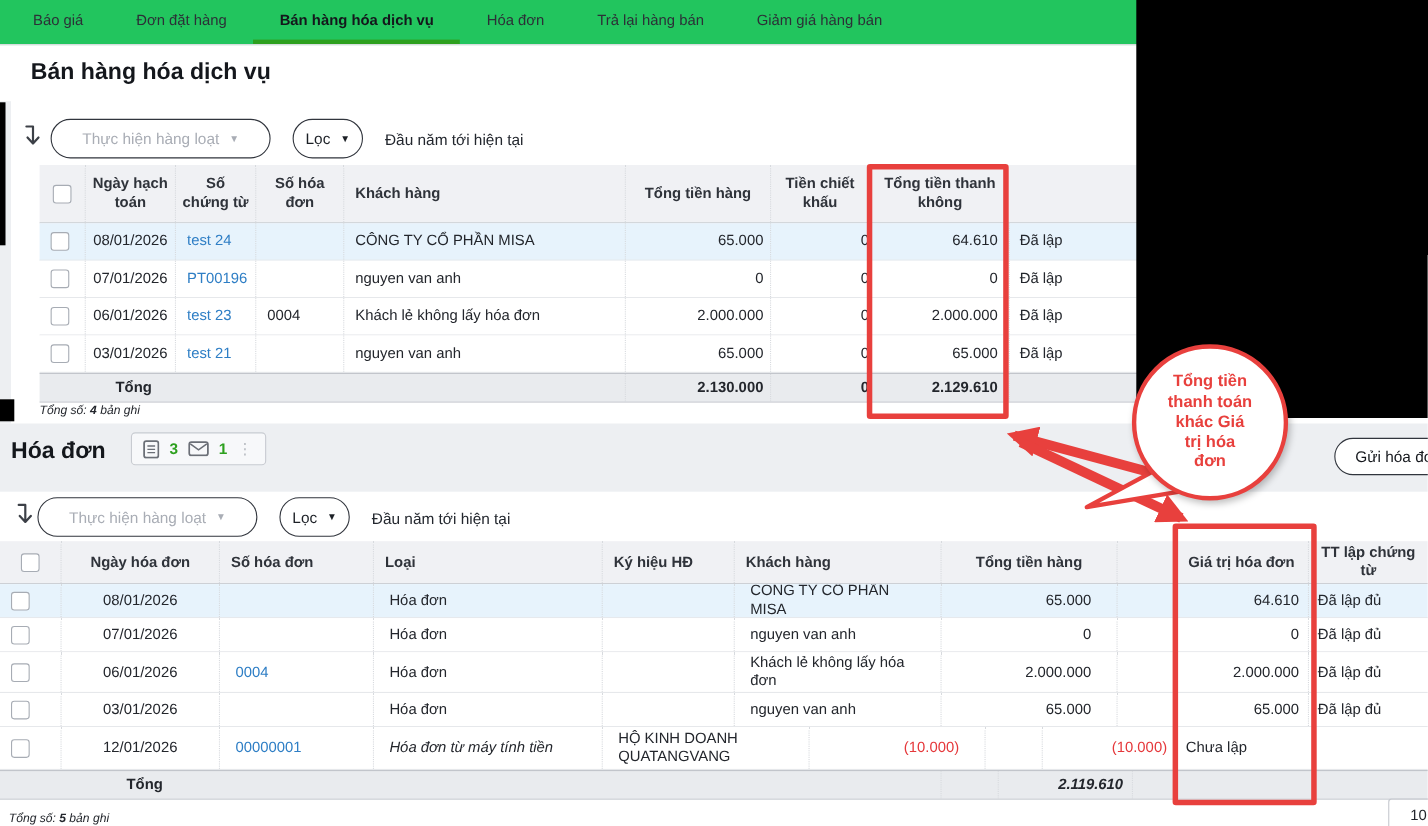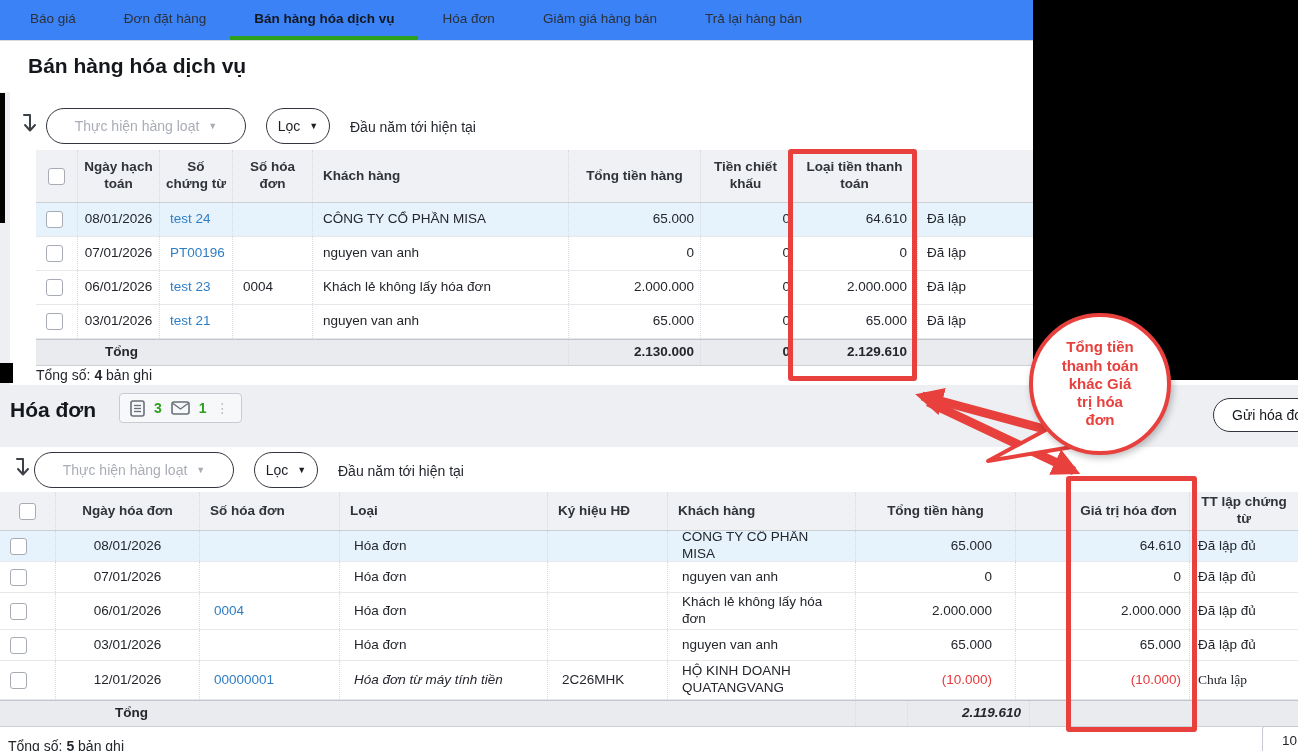--- a/index.html
+++ b/index.html
@@ -1,19 +1,19 @@
 <!DOCTYPE html>
 <html><head>
 <meta charset="utf-8">
 <style>
   html,body{margin:0;padding:0;}
   body{width:1298px;height:751px;position:relative;overflow:hidden;background:#fff;
        font-family:"Liberation Sans","DejaVu Sans",sans-serif;color:#23262c;}
   
-  .tabbar{position:absolute;left:0;top:0;width:1298px;height:41px;background:#3b82f6;
+  .tabbar{position:absolute;left:0;top:0;width:1298px;height:41px;background:#22c55e;
           border-bottom:1px solid #d9dbdf;display:flex;align-items:stretch;padding-left:6px;box-sizing:border-box;}
   .tab{display:flex;align-items:center;padding:0 24px;font-size:13.5px;color:#2c3037;
        border-bottom:4px solid transparent;box-sizing:border-box;white-space:nowrap;cursor:pointer;}
   .tab.active{font-weight:bold;color:#14171c;border-bottom-color:#2DA01E;}
   
   .page-title{position:absolute;left:28px;top:54px;font-size:21px;font-weight:bold;color:#14171c;}
   .left-gutter{position:absolute;left:0;top:92px;width:10px;height:293px;background:#edeff2;}
   .artifact{position:absolute;background:#000;}
   .band{position:absolute;left:0;top:385px;width:1298px;height:62px;background:#edeff2;z-index:4;}
   .band-title{position:absolute;left:10px;top:13px;font-size:21px;font-weight:bold;color:#14171c;}
@@ -41,21 +41,21 @@
   .tr.ttotal{background:#e9ebee;border-top:1px solid #c2c5cb;border-bottom:1px solid #cdd0d5;font-weight:bold;}
   .cell{display:flex;align-items:center;border-right:1px dotted #d7dade;box-sizing:border-box;
         padding:2px 10px;line-height:1.25;overflow:hidden;}
   .cell:last-child{border-right:none;}
   .cell.c{justify-content:center;text-align:center;}
   .cell.r{justify-content:flex-end;text-align:right;}
   .cell .link{color:#2E7EC5;cursor:pointer;}
   .cell.neg{color:#E5383B;}
   .cbx{width:17px;height:17px;border:1.5px solid #a7acb4;border-radius:3px;background:#fff;
        display:inline-block;box-sizing:border-box;}
-  .tfoot{position:absolute;font-size:14px;color:#23262c;white-space:nowrap;z-index:3;}
+  .tfoot{position:absolute;font-size:11px;color:#23262c;white-space:nowrap;z-index:3;font-style:italic;}
   .tfoot b{font-weight:bold;}
   
   .black-rect{position:absolute;left:1033px;top:0;width:265px;height:380px;background:#000;z-index:6;}
   .pagesize{position:absolute;left:1262px;top:726px;width:80px;height:28px;border:1px solid #c6c9cf;
             border-radius:3px;background:#fff;display:flex;align-items:center;padding-left:19px;
             font-size:13.5px;box-sizing:border-box;z-index:3;}
   
   .redbox{position:absolute;border:5px solid #E8403D;border-radius:3px;box-sizing:border-box;z-index:18;}
   #redbox1{left:788px;top:149px;width:129px;height:232px;}
   #redbox2{left:1066px;top:476px;width:131px;height:256px;}
@@ -66,22 +66,22 @@
           color:#E8403D;line-height:1.22;box-shadow:2px 3px 7px rgba(0,0,0,.25);}
 </style>
 </head>
 <body>
 
 <div class="tabbar">
   <div class="tab">Báo giá</div>
   <div class="tab">Đơn đặt hàng</div>
   <div class="tab active">Bán hàng hóa dịch vụ</div>
   <div class="tab">Hóa đơn</div>
+  <div class="tab">Trả lại hàng bán</div>
   <div class="tab">Giảm giá hàng bán</div>
-  <div class="tab">Trả lại hàng bán</div>
 </div>
 
 <div class="page-title">Bán hàng hóa dịch vụ</div>
 <div class="left-gutter"></div>
 <div class="artifact" style="left:0;top:93px;width:5px;height:130px;"></div>
 <div class="artifact" style="left:0;top:363px;width:13px;height:20px;"></div>
 
 <svg class="dl-icon" style="left:20px;top:112px;" viewBox="0 0 20 24">
   <path d="M4 3 H10 M10 3 V18 M5 13 L10 18.5 L15 13" fill="none" stroke="#3c4047" stroke-width="2" stroke-linecap="round" stroke-linejoin="round"></path>
 </svg>
@@ -99,21 +99,21 @@
     <div class="tr thead" style="height: 53px;">
       <div class="cell c" style="width: 42px; padding: 2px 5px;">
         <div class="cbx"></div>
       </div>
       <div class="cell c" style="width: 82px; padding: 2px 5px;">Ngày hạch toán</div>
       <div class="cell c" style="width: 73px; padding: 2px 5px;">Số chứng từ</div>
       <div class="cell c" style="width: 80px; padding: 2px 5px;">Số hóa đơn</div>
       <div class="cell l" style="width: 256px; justify-content: flex-start; text-align: left; padding: 2px 10px;">Khách hàng</div>
       <div class="cell c" style="width: 132px; padding: 2px 5px;">Tổng tiền hàng</div>
       <div class="cell c" style="width: 90px; padding: 2px 5px;">Tiền chiết khấu</div>
-      <div class="cell c" style="width: 127px; padding: 2px 5px;">Loại tiền thanh toán</div>
+      <div class="cell c" style="width: 127px; padding: 2px 5px;">Tổng tiền thanh không</div>
     </div>
     <div class="tr hl" style="height: 34px;">
       <div class="cell " style="width: 42px;">
         <div class="cbx"></div>
       </div>
       <div class="cell c" style="width: 82px;">08/01/2026</div>
       <div class="cell " style="width: 73px;">
         <div class="link">test 24</div>
       </div>
       <div class="cell " style="width: 80px;"></div>
@@ -290,26 +290,25 @@
     </div>
     <div class="tr" style="height: 39px;">
       <div class="cell " style="width: 56px;">
         <div class="cbx"></div>
       </div>
       <div class="cell c" style="width: 144px;">12/01/2026</div>
       <div class="cell " style="width: 140px; padding-left: 14px;">
         <div class="link">00000001</div>
       </div>
       <div class="cell " style="width: 208px; padding-left: 14px; font-style: italic;">Hóa đơn từ máy tính tiền</div>
-      <div class="cell " style="width: 120px; padding-left: 14px;">2C26MHK</div>
       <div class="cell " style="width: 188px; padding-left: 14px;">HỘ KINH DOANH QUATANGVANG</div>
       <div class="cell r neg" style="width: 160px; padding-right: 23px;">(10.000)</div>
       <div class="cell " style="width: 52px;"></div>
       <div class="cell r neg" style="width: 122px; padding-right: 8px;">(10.000)</div>
-      <div class="cell " style="width: 108px; padding-left: 8px; font-family: Liberation Serif, serif;">Chưa lập</div>
+      <div class="cell " style="width: 108px; padding-left: 8px;">Chưa lập</div>
     </div>
     <div class="tr ttotal" style="height: 27px;">
       <div class="cell" style="width: 856px; padding-left: 115px;">Tổng</div>
       <div class="cell " style="width: 52px;"></div>
       <div class="cell r" style="width: 122px; padding-right: 8px; font-style: italic;">2.119.610</div>
       <div class="cell " style="width: 108px;"></div>
     </div>
   </div>
 <div class="tfoot" style="left:8px;top:738px;">
   <span>Tổng số:</span>

